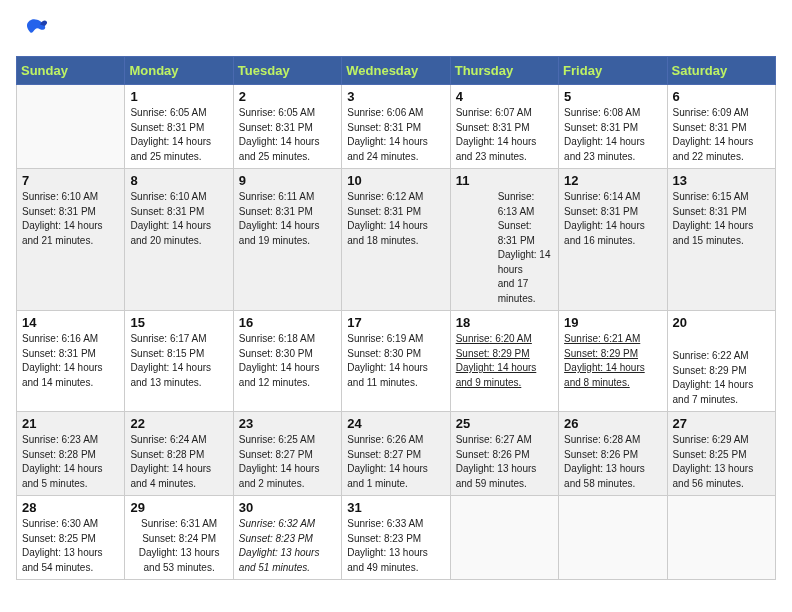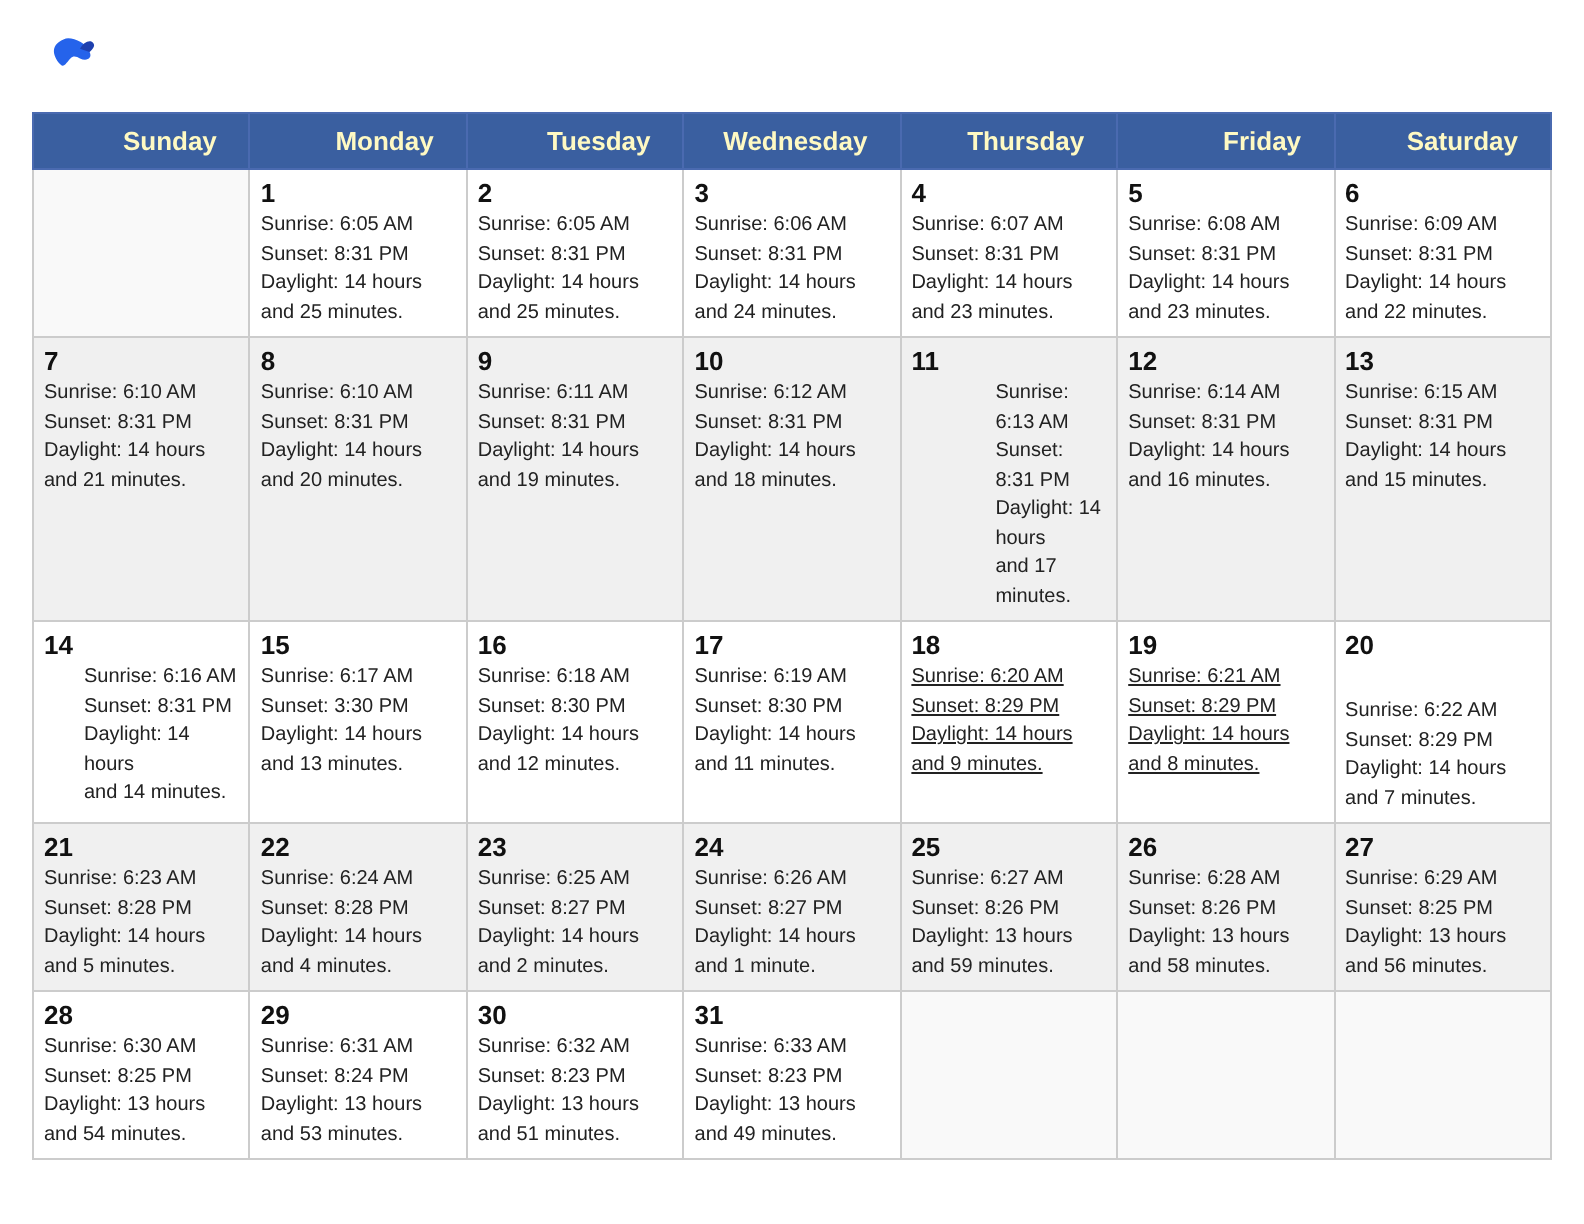--- a/index.html
+++ b/index.html
@@ -45,25 +45,25 @@
       font-size: 16px;
       color: #333;
     }
     .calendar {
       width: 100%;
       border-collapse: collapse;
       border: 1px solid #ccc;
     }
     .calendar th {
       background: #3a5fa0;
-      color: #fef9c3;
+      color: #bef264;
       font-size: 13px;
       font-weight: bold;
-      padding: 6px 16px;
-      text-align: right;
+      padding: 6px 4px;
+      text-align: left;
       border: 1px solid #4a6ab0;
     }
     .calendar td {
       vertical-align: top;
       border: 1px solid #ccc;
       padding: 4px 5px;
       width: 108px;
       min-height: 80px;
       font-size: 10.5px;
       color: #222;
@@ -213,29 +213,29 @@
           <span class="day-num">13</span>
           <div class="cell-text" style="white-space: pre-line;">Sunrise: 6:15 AM
 Sunset: 8:31 PM
 Daylight: 14 hours
 and 15 minutes.</div>
         </td>
       </tr>
       <tr>
         <td>
           <span class="day-num">14</span>
-          <div class="cell-text" style="white-space: pre-line; margin-left: 20px;">Sunrise: 6:16 AM
+          <div class="cell-text" style="white-space: pre-line;">Sunrise: 6:16 AM
 Sunset: 8:31 PM
 Daylight: 14 hours
 and 14 minutes.</div>
         </td>
         <td>
           <span class="day-num">15</span>
           <div class="cell-text" style="white-space: pre-line;">Sunrise: 6:17 AM
-Sunset: 3:30 PM
+Sunset: 8:15 PM
 Daylight: 14 hours
 and 13 minutes.</div>
         </td>
         <td>
           <span class="day-num">16</span>
           <div class="cell-text" style="white-space: pre-line;">Sunrise: 6:18 AM
 Sunset: 8:30 PM
 Daylight: 14 hours
 and 12 minutes.</div>
         </td>
@@ -322,28 +322,28 @@
       <tr>
         <td>
           <span class="day-num">28</span>
           <div class="cell-text" style="white-space: pre-line;">Sunrise: 6:30 AM
 Sunset: 8:25 PM
 Daylight: 13 hours
 and 54 minutes.</div>
         </td>
         <td>
           <span class="day-num">29</span>
-          <div class="cell-text" style="white-space: pre-line;">Sunrise: 6:31 AM
+          <div class="cell-text" style="white-space: pre-line; text-align: center;">Sunrise: 6:31 AM
 Sunset: 8:24 PM
 Daylight: 13 hours
 and 53 minutes.</div>
         </td>
         <td>
           <span class="day-num">30</span>
-          <div class="cell-text" style="white-space: pre-line;">Sunrise: 6:32 AM
+          <div class="cell-text" style="white-space: pre-line; font-style: italic;">Sunrise: 6:32 AM
 Sunset: 8:23 PM
 Daylight: 13 hours
 and 51 minutes.</div>
         </td>
         <td>
           <span class="day-num">31</span>
           <div class="cell-text" style="white-space: pre-line;">Sunrise: 6:33 AM
 Sunset: 8:23 PM
 Daylight: 13 hours
 and 49 minutes.</div>

